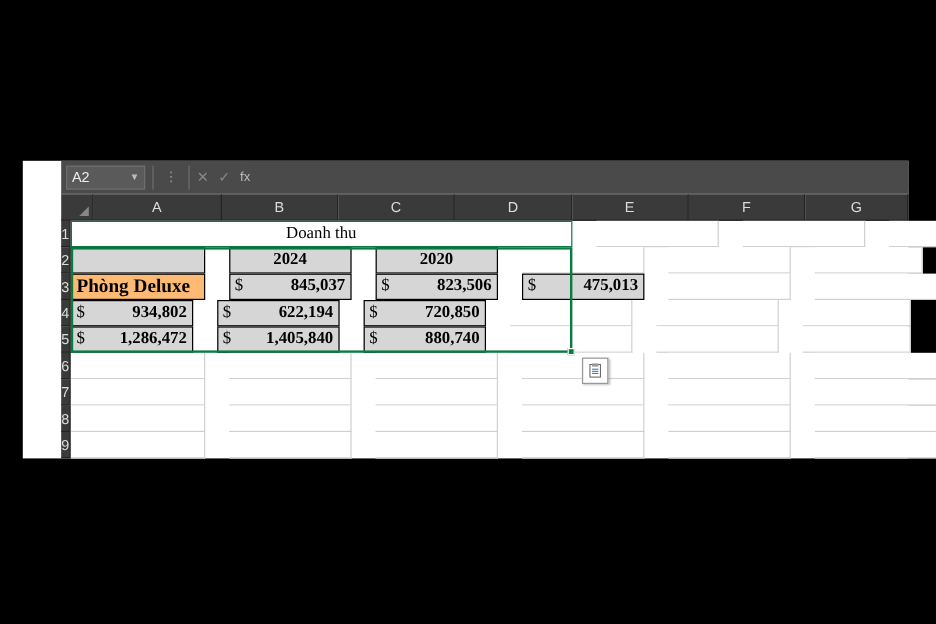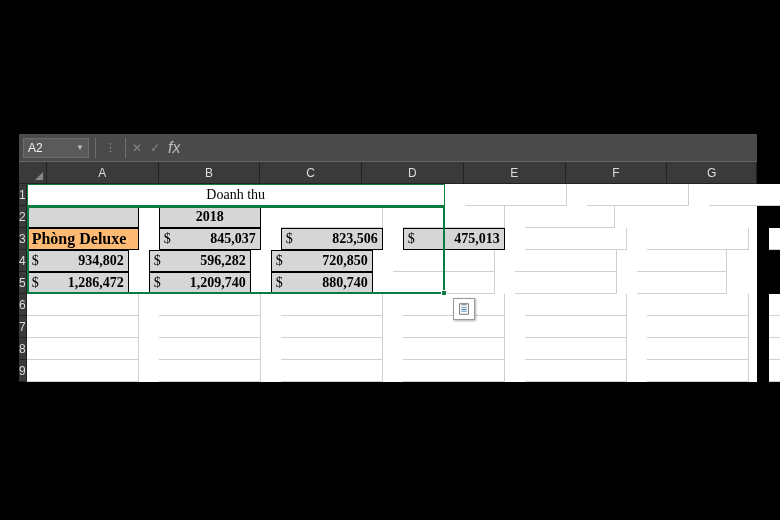--- a/index.html
+++ b/index.html
@@ -9,20 +9,21 @@
     width: 780px;
     height: 520px;
     overflow: hidden;
   }
   .app {
     position: absolute;
     top: 134px;
     left: 19px;
     width: 738px;
     background: #fff;
+    padding-left: 32px;
   }
   
   .formula-bar {
     display: flex;
     align-items: center;
     height: 28px;
     background: #4a4a4a;
     border-bottom: 1px solid #666;
     font-size: 12px;
     color: #ddd;
@@ -45,21 +46,21 @@
     width: 1px; height: 20px; background:#6e6e6e; margin:0 2px;
   }
   .fx-sep {
     display:flex; align-items:center; gap:2px; padding:0 4px;
   }
   .fx-sep span { font-size:11px; color:#999; padding:0 3px; }
   .fx-btn {
     width:18px; height:18px; display:flex; align-items:center; justify-content:center;
     color:#888;
   }
-  .fx-label { font-style: italic; color:#bbb; margin-left:4px; font-size:16px;}
+  .fx-label { color:#bbb; margin-left:4px; font-size:11px;}
   .fx-input {
     flex:1; height:20px; background:#4a4a4a; border:none; color:#eee;
     padding:0 6px; font-size:12px;
   }
   .corner {
     width: 28px; height: 22px;
     background: #3a3a3a;
     border-right:1px solid #222;
     border-bottom:1px solid #222;
     position: relative;
@@ -228,21 +229,22 @@
 
       <div class="row">
         <div class="cell tbl-title" style="width:418px">Doanh thu</div>
         <div class="cell wE"></div>
         <div class="cell wF"></div>
         <div class="cell wG"></div>
       </div>
 
       <div class="row">
         <div class="cell tbl-head wA" style="justify-content:flex-start;background:#d6d6d6"></div>
-        <div class="cell tbl-head wB">2018</div>
+        <div class="cell tbl-head wB">2024</div>
+        <div class="cell tbl-head wD">2020</div>
         <div class="cell wE"></div>
         <div class="cell wF"></div>
         <div class="cell wG"></div>
       </div>
 
       <div class="row">
         <div class="cell tbl-label wA">Phòng Deluxe</div>
         <div class="cell tbl-val wB">
             <span class="cur">$</span>
             <span class="num">845,037</span>
@@ -260,39 +262,39 @@
         <div class="cell wG"></div>
       </div>
 
       <div class="row">
         <div class="cell tbl-val wB">
             <span class="cur">$</span>
             <span class="num">934,802</span>
           </div>
         <div class="cell tbl-val wC">
             <span class="cur">$</span>
-            <span class="num">596,282</span>
+            <span class="num">622,194</span>
           </div>
         <div class="cell tbl-val wD">
             <span class="cur">$</span>
             <span class="num">720,850</span>
           </div>
         <div class="cell wE"></div>
         <div class="cell wF"></div>
         <div class="cell wG"></div>
       </div>
 
       <div class="row">
         <div class="cell tbl-val wB">
             <span class="cur">$</span>
             <span class="num">1,286,472</span>
           </div>
         <div class="cell tbl-val wC">
             <span class="cur">$</span>
-            <span class="num">1,209,740</span>
+            <span class="num">1,405,840</span>
           </div>
         <div class="cell tbl-val wD">
             <span class="cur">$</span>
             <span class="num">880,740</span>
           </div>
         <div class="cell wE"></div>
         <div class="cell wF"></div>
         <div class="cell wG"></div>
       </div>
 

